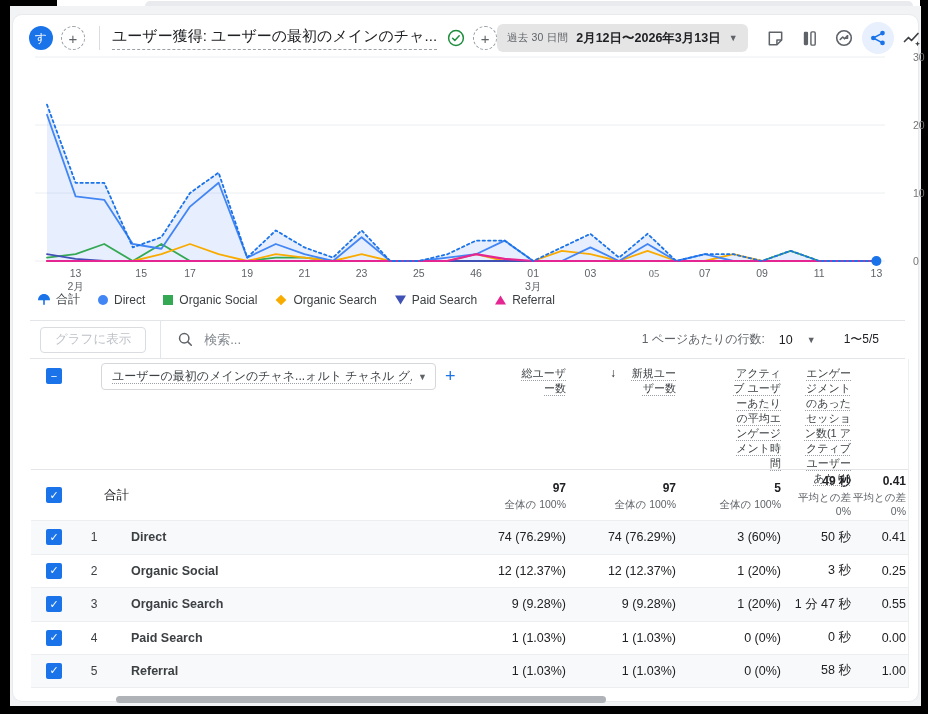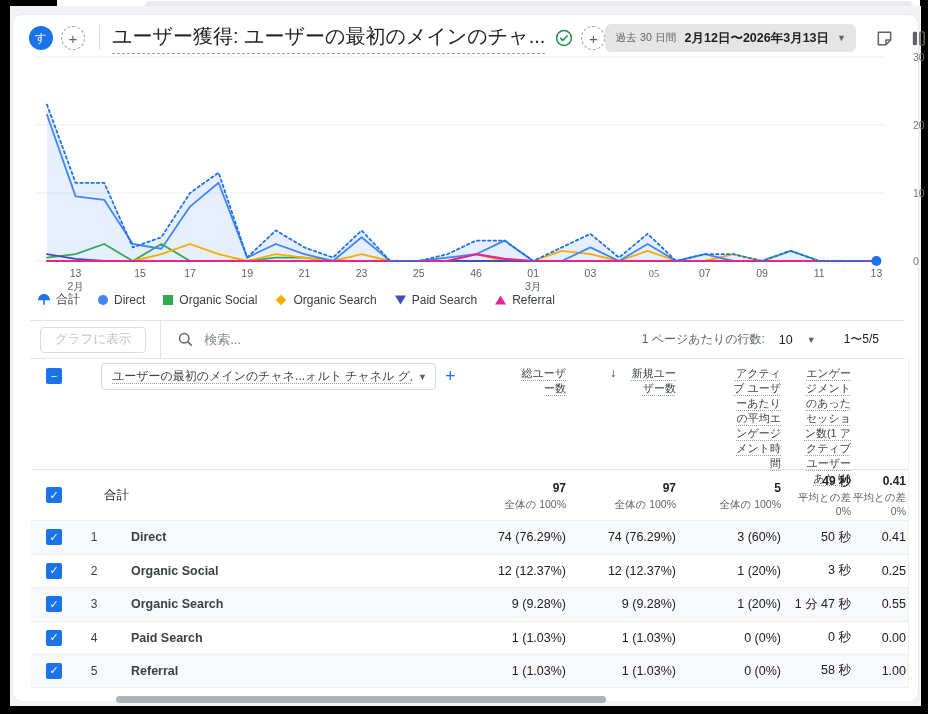--- a/index.html
+++ b/index.html
@@ -15,21 +15,21 @@
   .browser-tab  { position:absolute; top:1px; left:145px; width:768px; height:5px; background:#e8eaed; border-radius:6px 6px 0 0; }
 
   .page { position:absolute; left:10px; top:6px; width:911px; height:700px; background:#f1f3f4; }
   .card { position:absolute; left:2px; top:8px; width:907px; height:688px; background:#fff; border:1px solid #e9eaee; border-radius:10px; }
 
   
   .app-header { position:absolute; top:0; left:0; right:0; height:46px; display:flex; align-items:center; padding:0 14px 0 16px; }
   .avatar { width:24px; height:24px; border-radius:50%; background:#1a73e8; color:#fff; font-size:12px; display:flex; align-items:center; justify-content:center; flex:0 0 auto; }
   .dash-plus { width:24px; height:24px; border-radius:50%; border:1.5px dashed #9aa0a6; color:#5f6368; font-size:15px; display:flex; align-items:center; justify-content:center; margin-left:8px; flex:0 0 auto; cursor:pointer; background:#fff; }
   .vdiv { width:1px; height:24px; background:#dadce0; margin:0 12px 0 14px; flex:0 0 auto; }
-  .report-title { font-size:20px; color:#202124; border-bottom:1px dashed #9aa0a6; padding-bottom:3px; white-space:nowrap; cursor:pointer; }
+  .report-title { font-size:15px; color:#202124; border-bottom:1px dashed #9aa0a6; padding-bottom:3px; white-space:nowrap; cursor:pointer; }
   .check-ic { margin-left:10px; flex:0 0 auto; display:flex; }
   .hdr-spacer { flex:1 1 auto; }
   .date-chip { height:28px; background:#e5e5e5; border-radius:6px; display:flex; align-items:center; padding:0 10px; cursor:pointer; flex:0 0 auto; }
   .date-chip .preset { font-size:10.5px; color:#5f6368; margin-right:8px; letter-spacing:0.2px; }
   .date-chip .range { font-size:12.5px; font-weight:bold; color:#202124; }
   .date-chip .caret { font-size:9px; color:#5f6368; margin-left:8px; }
   .hdr-icons { display:flex; align-items:center; margin-left:10px; }
   .hicon { width:32px; height:32px; display:flex; align-items:center; justify-content:center; cursor:pointer; border-radius:50%; margin-left:2px; }
   .hicon.active { background:#e8f0fe; }
 
@@ -169,21 +169,21 @@
           <circle cx="841.4000000000001" cy="212" r="5" fill="#1a73e8"></circle>
         </svg>
     <div id="y-ticks">
           <div class="y-tick" style="top: 8px;">30</div>
           <div class="y-tick" style="top: 76px;">20</div>
           <div class="y-tick" style="top: 144px;">10</div>
           <div class="y-tick" style="top: 212px;">0</div>
         </div>
     <div id="x-ticks">
           <div class="x-tick" style="left: 45.6px;">13<br>2月</div>
-          <div class="x-tick" style="left: 110px;">15</div>
+          <div class="x-tick" style="left: 100px; text-align: right;">15</div>
           <div class="x-tick" style="left: 160px;">17</div>
           <div class="x-tick" style="left: 217.2px;">19</div>
           <div class="x-tick" style="left: 274.4px;">21</div>
           <div class="x-tick" style="left: 331.6px;">23</div>
           <div class="x-tick" style="left: 388.8px;">25</div>
           <div class="x-tick" style="left: 446px;">46</div>
           <div class="x-tick" style="left: 503.2px;">01<br>3月</div>
           <div class="x-tick" style="left: 560.4px;">03</div>
           <div class="x-tick" style="left: 624px; font-family: Liberation Serif, serif;">05</div>
           <div class="x-tick" style="left: 674.8px;">07</div>

